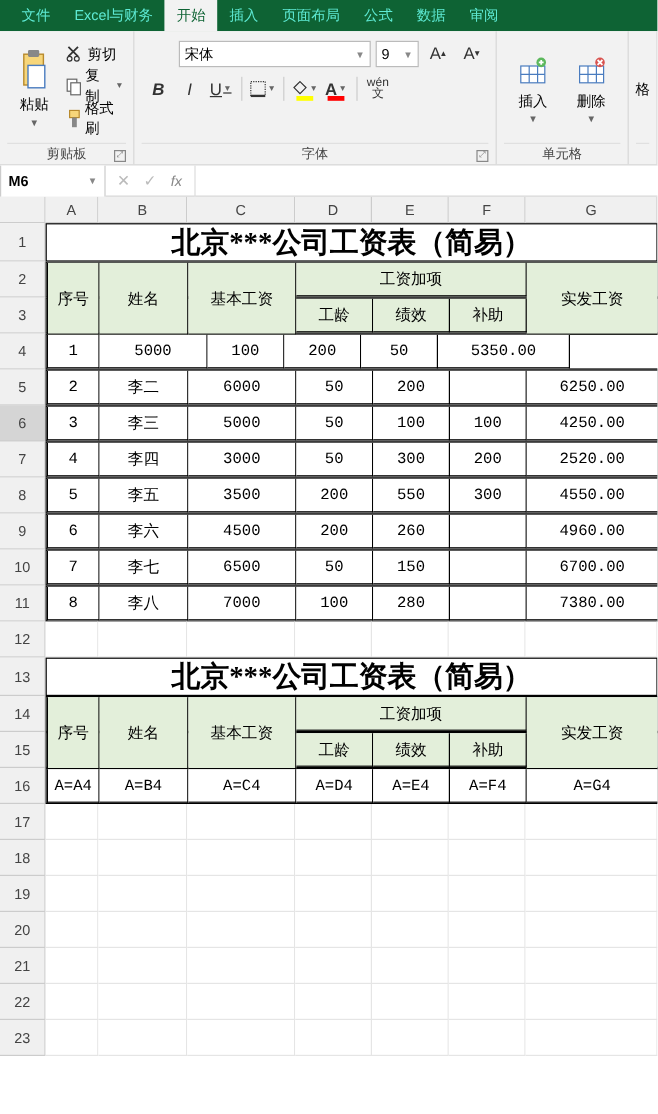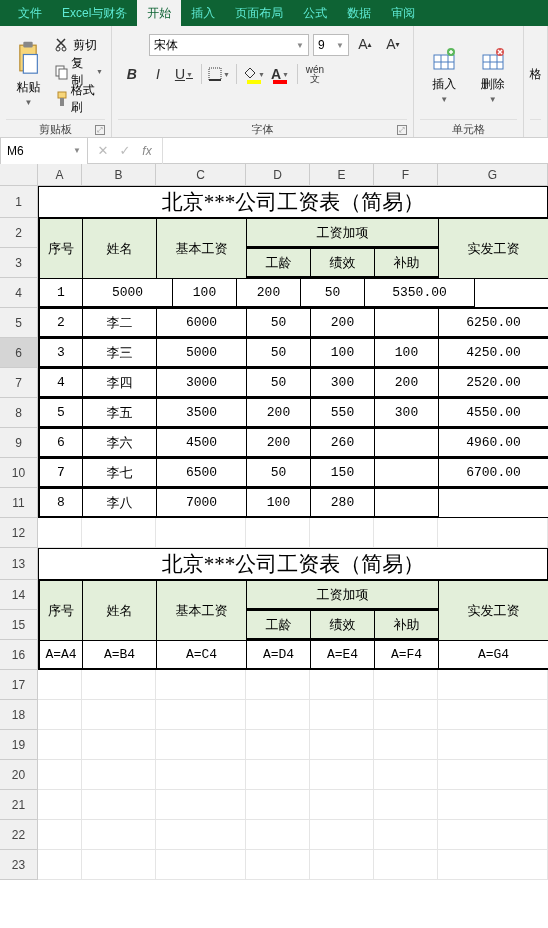--- a/index.html
+++ b/index.html
@@ -49,21 +49,21 @@
 .cell-btn { display: flex; flex-direction: column; align-items: center; width: 36px; }
 .cell-btn .icon { width: 26px; height: 26px; display:flex; align-items:center; justify-content:center;}
 .cell-btn .icon svg{width:24px;height:24px;}
 .cell-btn .lbl { font-size: 12px; margin-top: 4px; }
 .cell-btn .dd { font-size: 8px; color: #666; margin-top: 2px; }
 
 .fmt-group { width: 24px; }
 .fmt-top{height:88px; display:flex; align-items:center; justify-content:center;}
 
 .namebox-row { height: 26px; background: #fff; border-bottom: 1px solid #ccc; display: flex; align-items: center; }
-.namebox { border: 1px solid #ccc; border-top:none; border-bottom:none; height: 26px; width: 88px; display: flex; align-items: center; padding: 0 6px; font-size: 12px; justify-content: space-between; background:#fff;}
+.namebox { border: 1px solid #ccc; border-top:none; border-bottom:none; height: 26px; width: 88px; display: flex; align-items: center; padding: 0 6px; font-size: 12px; justify-content: space-between; background:#fff;font-weight:bold;}
 .nb-dd{color:#888;font-size:8px;}
 .fx-btns { display: flex; align-items: center; padding: 0 8px; gap: 8px; color: #bbb; font-size: 13px; }
 .fx-btns span{width:14px;text-align:center;}
 .fx-label { color: #888; font-style: italic; font-size: 12px; }
 .formula-bar { flex: 1; border-left: 1px solid #ddd; height: 26px; padding: 0 6px; }
 
 .grid-area { position: relative; overflow: hidden; background: #fff; height: 764px;}
 .corner { position: absolute; left: 0; top: 0; width: 38px; height: 22px; background: #f0f0f0; border-right: 1px solid #ccc; border-bottom: 1px solid #ccc; }
 .colheads { position: absolute; left: 38px; top: 0; height: 22px; display: flex; }
 .colhead { background: #f0f0f0; border-right: 1px solid #ccc; border-bottom: 1px solid #ccc; text-align: center; line-height: 22px; font-size: 12px; color: #444; }
@@ -71,21 +71,21 @@
 .rowhead { background: #f0f0f0; border-right: 1px solid #ccc; border-bottom: 1px solid #ccc; text-align: center; font-size: 12px; color: #444; height: 30px; line-height: 30px; }
 .rowhead.r1{height:32px;line-height:32px;}
 .rowhead.active{background:#d5d5d5;}
 .cells { position: absolute; left: 38px; top: 22px; }
 .gridrow { display: flex; height: 30px; }
 .gridrow.r1{height:32px;}
 .cell { border-right: 1px solid #e5e5e5; border-bottom: 1px solid #e5e5e5; font-size: 13px; display: flex; align-items: center; justify-content: center; background: #fff; }
 
 .tbl { border: 1px solid #000; }
 .tbl .cell { border-right: 1px solid #000; border-bottom: 1px solid #000; }
-.title-cell { font-size: 21px; font-family: "SimSun", serif; font-weight: normal; justify-content: center; }
+.title-cell { font-size: 24px; font-family: "SimSun", serif; font-weight: bold; justify-content: center; }
 .hdr { background: #e3efda; font-size: 13px; }
 .datacell { font-family: "Courier New", monospace; font-size: 13px; }
 
 .colA{width:44px;} .colB{width:74px;} .colC{width:90px;} .colD{width:64px;} .colE{width:64px;} .colF{width:64px;} .colG{width:110px;}
 </style>
 </head>
 <body>
 
 <div class="menubar">
   <div class="tab">文件</div>
@@ -378,20 +378,21 @@
           <div class="cell datacell colF"></div>
           <div class="cell datacell colG">6700.00</div>
         </div>
         <div class="gridrow tbl">
           <div class="cell datacell colA" style="border-left: 1px solid rgb(0, 0, 0);">8</div>
           <div class="cell datacell colB">李八</div>
           <div class="cell datacell colC">7000</div>
           <div class="cell datacell colD">100</div>
           <div class="cell datacell colE">280</div>
           <div class="cell datacell colF"></div>
+          <div class="cell datacell colG">7380.00</div>
         </div>
       </div>
 
     <div class="gridrow">
       <div class="cell colA"></div>
         <div class="cell colB"></div>
         <div class="cell colC"></div>
         <div class="cell colD"></div>
         <div class="cell colE"></div>
         <div class="cell colF"></div>

